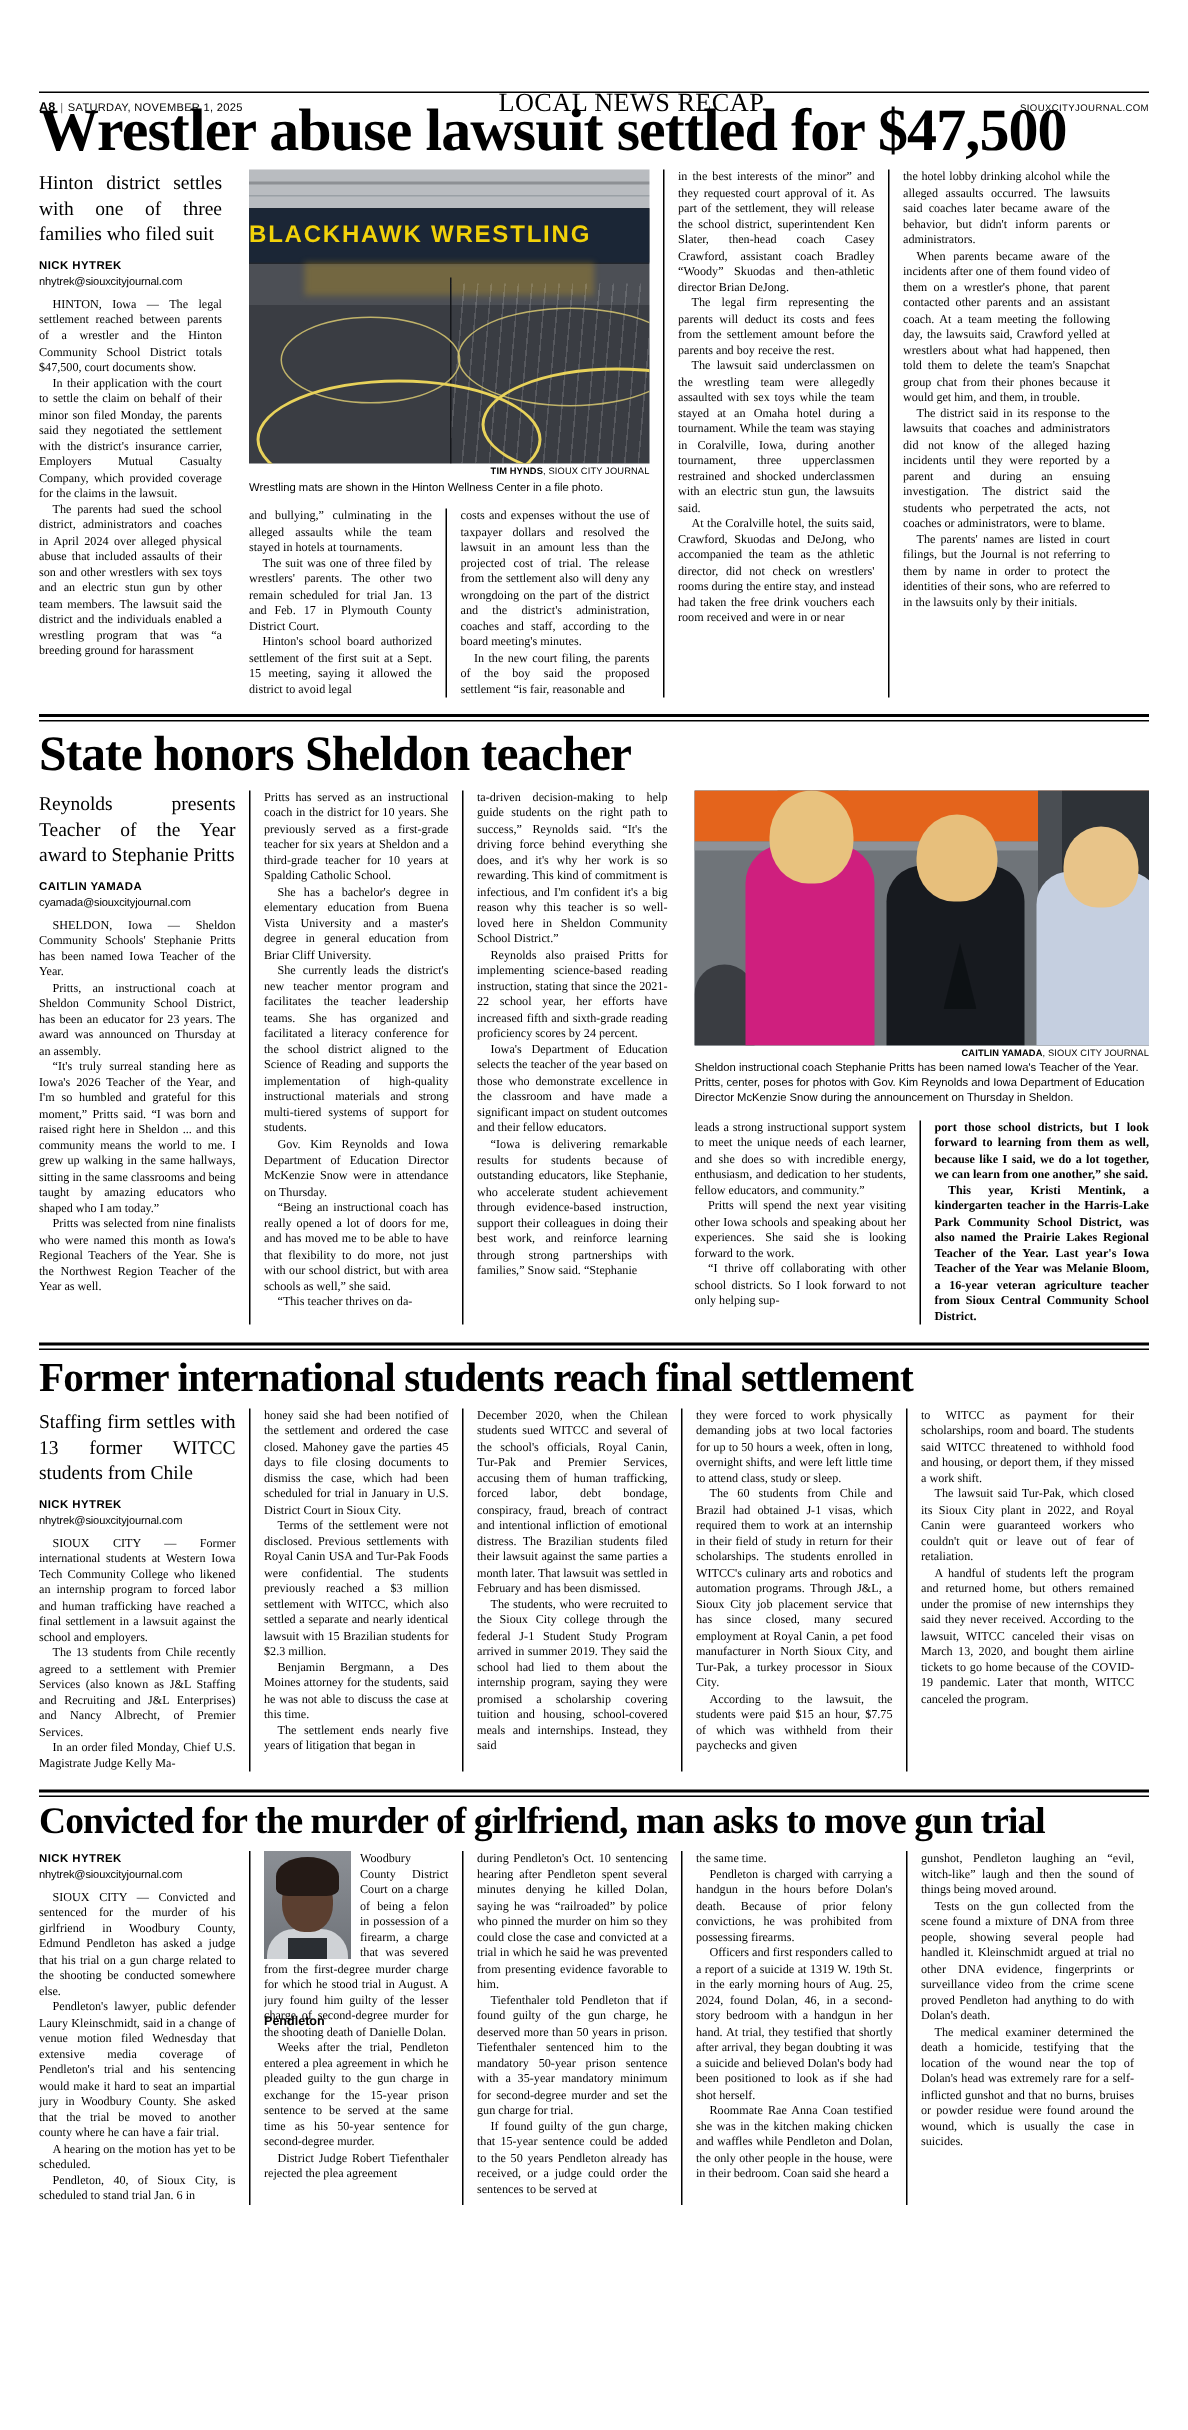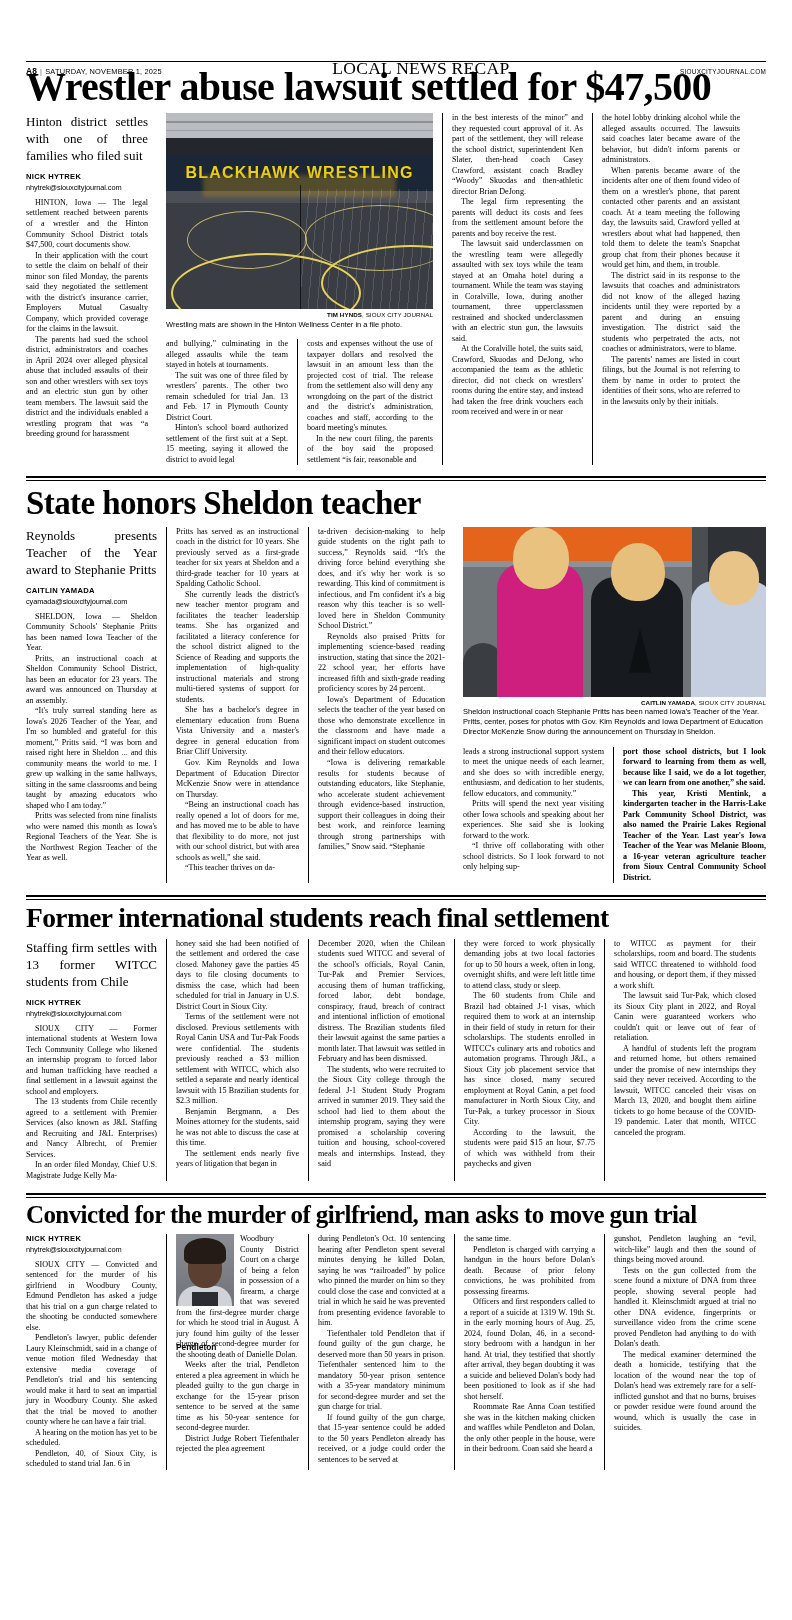--- a/index.html
+++ b/index.html
@@ -72,22 +72,22 @@
   .capt { font-family:"Liberation Sans", sans-serif; font-size:7.5px;
           line-height:1.34; margin-top:1px; }
 
   
   .wrestle-photo { height: 196px; background:
       linear-gradient(to bottom,
         #b9bcc0 0%, #b9bcc0 13%,
         #23262c 13%, #23262c 32%,
         #4c4f55 32%, #4c4f55 46%,
         #3a3d43 46%, #3a3d43 100%); }
-  .wp-banner { position:absolute; left:0; right:0; top:42px; height:36px;
-               background:#1b2636; display:flex; align-items:center; justify-content:center; }
+  .wp-banner { position:absolute; left:0; right:0; top:26px; height:36px;
+               background:#1b2636; display:flex; align-items:center; }
   .wp-banner span { font-family:"Liberation Sans", sans-serif; font-weight:bold;
                font-size:16px; color:#f2d20a; letter-spacing:1.2px; }
   .wp-ceil { position:absolute; left:0; right:0; top:8px; height:2px; background:#8d9094; }
   .wp-ceil2{ position:absolute; left:0; right:0; top:17px; height:1px; background:#9aa0a5; }
   .wp-ring1 { position:absolute; left:8%; top:98px; width:120px; height:58px;
               border:1.5px solid #d8c871; border-radius:50%; opacity:.85;}
   .wp-ring2 { position:absolute; left:52%; top:92px; width:150px; height:66px;
               border:1.5px solid #d8c871; border-radius:50%; opacity:.85;}
   .wp-ring3 { position:absolute; left:2%; top:140px; width:190px; height:80px;
               border:2px solid #e8d25a; border-radius:50%;}
@@ -232,22 +232,22 @@
         <div class="byline">CAITLIN YAMADA</div>
         <div class="email">cyamada@siouxcityjournal.com</div>
         <p>SHELDON, Iowa — Sheldon Community Schools' Stephanie Pritts has been named Iowa Teacher of the Year.</p>
         <p>Pritts, an instructional coach at Sheldon Community School District, has been an educator for 23 years. The award was announced on Thursday at an assembly.</p>
         <p>“It's truly surreal standing here as Iowa's 2026 Teacher of the Year, and I'm so humbled and grateful for this moment,” Pritts said. “I was born and raised right here in Sheldon ... and this community means the world to me. I grew up walking in the same hallways, sitting in the same classrooms and being taught by amazing educators who shaped who I am today.”</p>
         <p>Pritts was selected from nine finalists who were named this month as Iowa's Regional Teachers of the Year. She is the Northwest Region Teacher of the Year as well.</p>
       </div>
 
       <div class="col colsep" style="width:142px; padding:0 9px;">
         <p class="noind">Pritts has served as an instructional coach in the district for 10 years. She previously served as a first-grade teacher for six years at Sheldon and a third-grade teacher for 10 years at Spalding Catholic School.</p>
+        <p>She has a bachelor's degree in elementary education from Buena Vista University and a master's degree in general education from Briar Cliff University.</p>
         <p>She currently leads the district's new teacher mentor program and facilitates the teacher leadership teams. She has organized and facilitated a literacy conference for the school district aligned to the Science of Reading and supports the implementation of high-quality instructional materials and strong multi-tiered systems of support for students.</p>
-        <p>She has a bachelor's degree in elementary education from Buena Vista University and a master's degree in general education from Briar Cliff University.</p>
         <p>Gov. Kim Reynolds and Iowa Department of Education Director McKenzie Snow were in attendance on Thursday.</p>
         <p>“Being an instructional coach has really opened a lot of doors for me, and has moved me to be able to have that flexibility to do more, not just with our school district, but with area schools as well,” she said.</p>
         <p>“This teacher thrives on da-</p>
       </div>
 
       <div class="col colsep" style="width:146px; padding:0 9px;">
         <p class="noind">ta-driven decision-making to help guide students on the right path to success,” Reynolds said. “It's the driving force behind everything she does, and it's why her work is so rewarding. This kind of commitment is infectious, and I'm confident it's a big reason why this teacher is so well-loved here in Sheldon Community School District.”</p>
         <p>Reynolds also praised Pritts for implementing science-based reading instruction, stating that since the 2021-22 school year, her efforts have increased fifth and sixth-grade reading proficiency scores by 24 percent.</p>
         <p>Iowa's Department of Education selects the teacher of the year based on those who demonstrate excellence in the classroom and have made a significant impact on student outcomes and their fellow educators.</p>
         <p>“Iowa is delivering remarkable results for students because of outstanding educators, like Stephanie, who accelerate student achievement through evidence-based instruction, support their colleagues in doing their best work, and reinforce learning through strong partnerships with families,” Snow said. “Stephanie</p>

